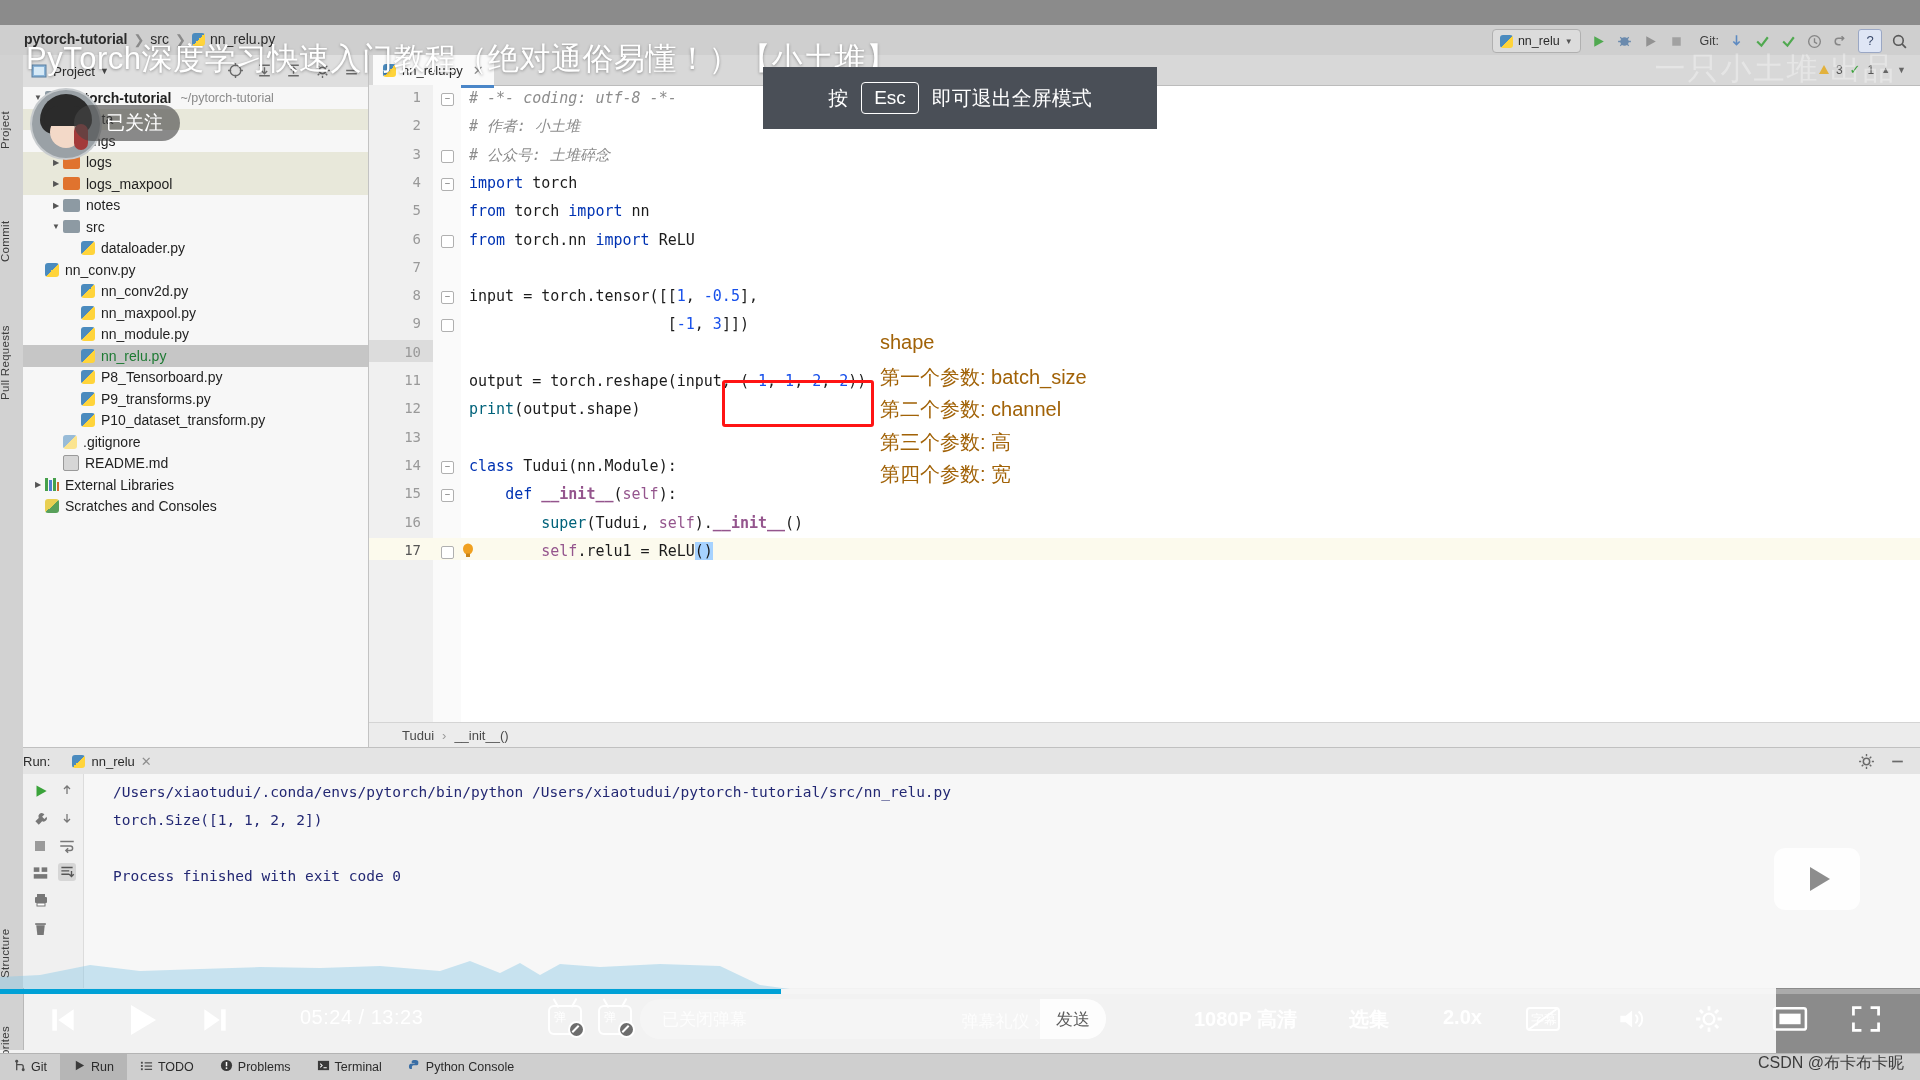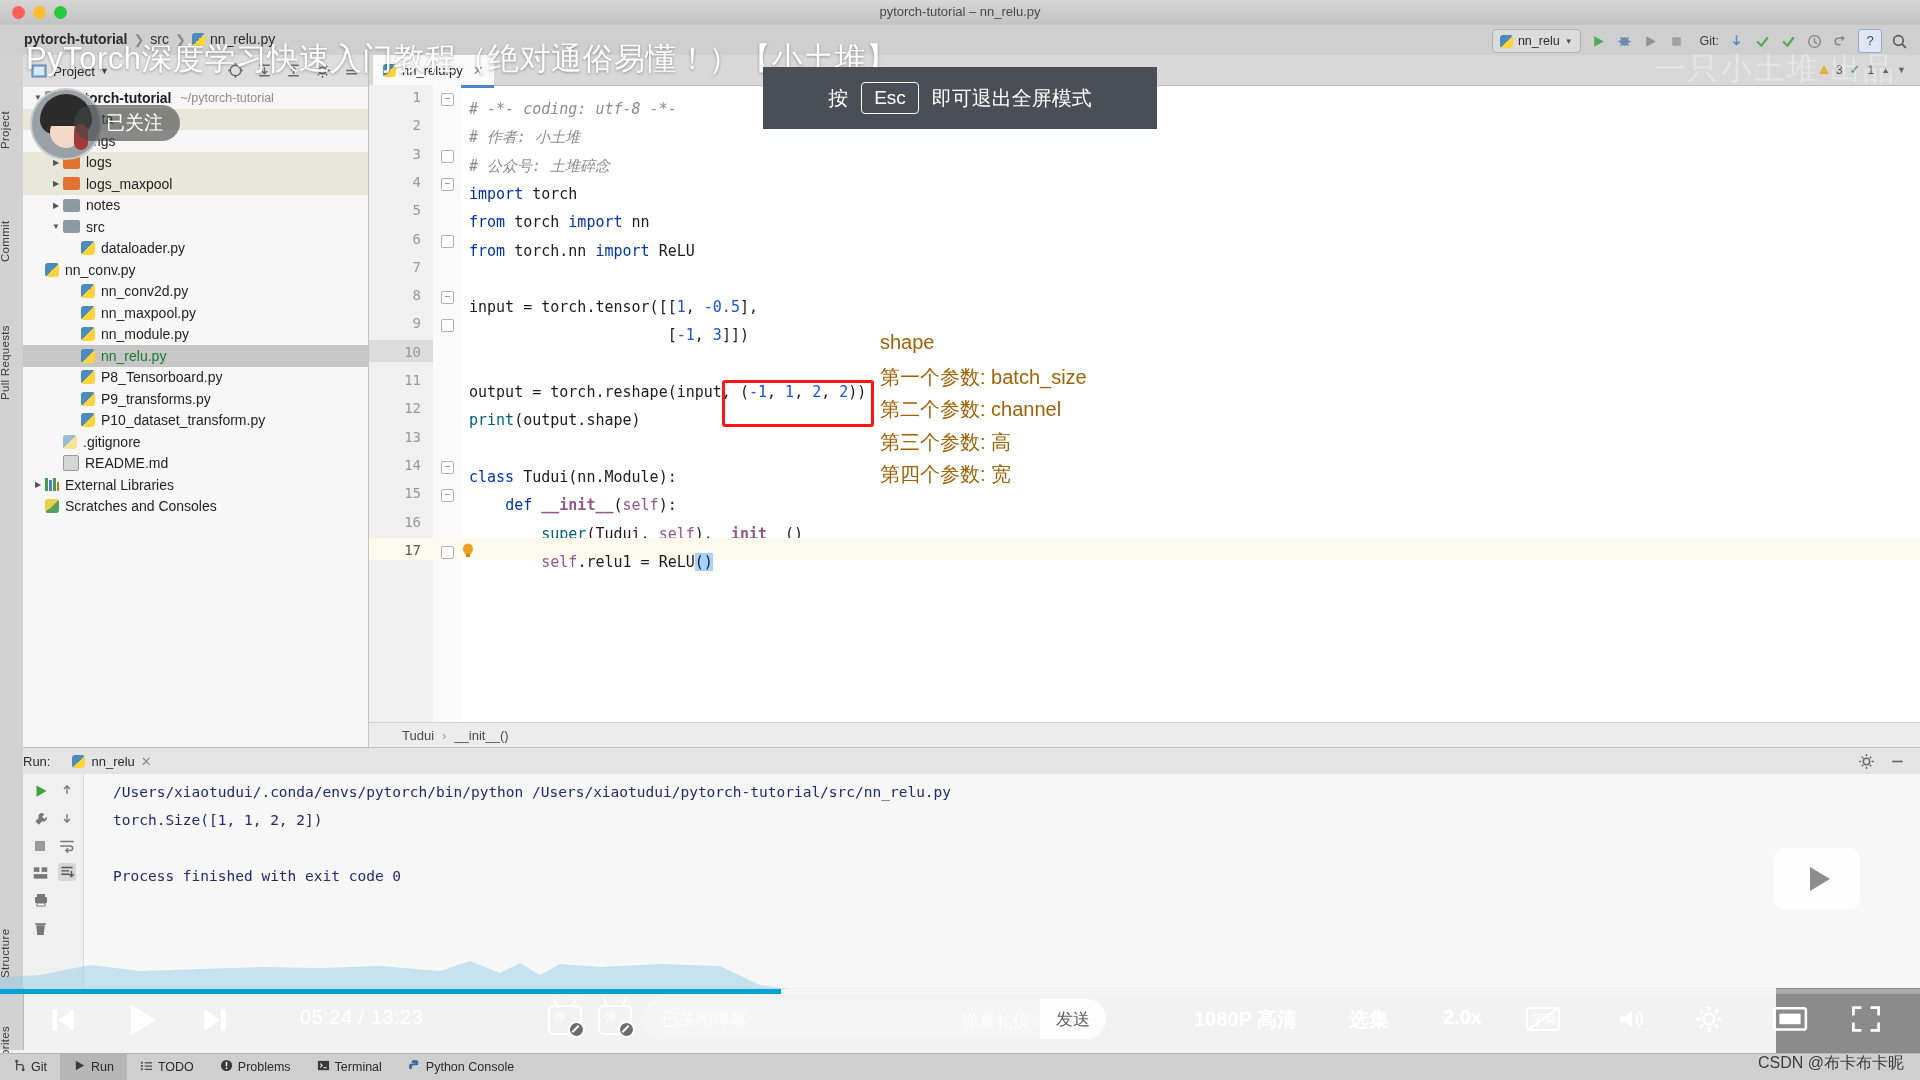--- a/index.html
+++ b/index.html
@@ -68,21 +68,21 @@
   .etab{position:absolute;left:4px;top:0;height:30px;padding:0 10px;background:#fafafa;display:flex;align-items:center;gap:6px;font-size:13px;color:#2b2b2b;border-bottom:3px solid #4a86c8;}
   .etab .x{color:#8e8e8e;font-size:13px;margin-left:4px;}
   .insp{position:absolute;right:14px;top:7px;display:flex;align-items:center;gap:7px;font-size:12px;color:#555;}
   .warnTri{width:0;height:0;border-left:5px solid transparent;border-right:5px solid transparent;border-bottom:9px solid #e2b13c;display:inline-block;}
   .okchk{color:#3aa03a;font-size:13px;}
 
   .gutter{position:absolute;left:0;top:30px;width:64px;height:662px;background:#f0f0f0;border-right:1px solid #e2e2e2;}
   .foldcol{position:absolute;left:64px;top:30px;width:28px;height:662px;background:#fafafa;}
   .codearea{position:absolute;left:0;top:30px;width:1551px;height:662px;font-family:"DejaVu Sans Mono","Liberation Mono",monospace;font-size:15px;}
   .ln{position:absolute;left:0;width:52px;text-align:right;color:#999;font-size:14px;font-family:"DejaVu Sans Mono",monospace;}
-  .cl{position:absolute;left:100px;white-space:pre;color:#1b1b1b;margin-top:11px;}
+  .cl{position:absolute;left:100px;white-space:pre;color:#1b1b1b;}
   .kw{color:#0033b3;font-weight:normal;}
   .num{color:#1750eb;}
   .cmt{color:#8c8c8c;font-style:italic;}
   .fn{color:#00627a;}
   .self{color:#94558d;}
   .dunder{color:#94558d;font-weight:bold;}
   .rowhl{position:absolute;left:0;width:1551px;height:22.7px;background:#fcfaed;}
   .selrow{position:absolute;left:0;width:64px;height:22.7px;background:#dcdcdc;}
   .caretsel{background:#a6d2ff;}
   .bulb{position:absolute;width:14px;height:16px;}
@@ -147,28 +147,20 @@
   .tvicon:after{right:5px;transform:rotate(30deg);}
   .tvtext{position:absolute;left:4px;top:2px;font-size:12px;color:#fff;font-family:"DejaVu Sans",sans-serif;}
   .slashno{position:absolute;right:-5px;bottom:-5px;width:13px;height:13px;border:2px solid #fff;border-radius:50%;background:#6d6d6d;}
   .slashno:after{content:"";position:absolute;left:1px;top:4.5px;width:9px;height:2px;background:#fff;transform:rotate(-45deg);}
 </style>
 </head>
 <body>
 
 <div id="stage">
 
-  <div class="mac-bar">
-    <div class="mac-dots">
-      <span class="dot r"></span>
-      <span class="dot y"></span>
-      <span class="dot g"></span>
-    </div>
-    <div class="mac-title">pytorch-tutorial – nn_relu.py</div>
-  </div>
 
   <div class="ide">
 
     <div class="navbar">
       <div class="crumbs">
         <b>pytorch-tutorial</b>
         <span class="sep">❯</span>
         <span>src</span>
         <span class="sep">❯</span>
         <span class="pyfile">

